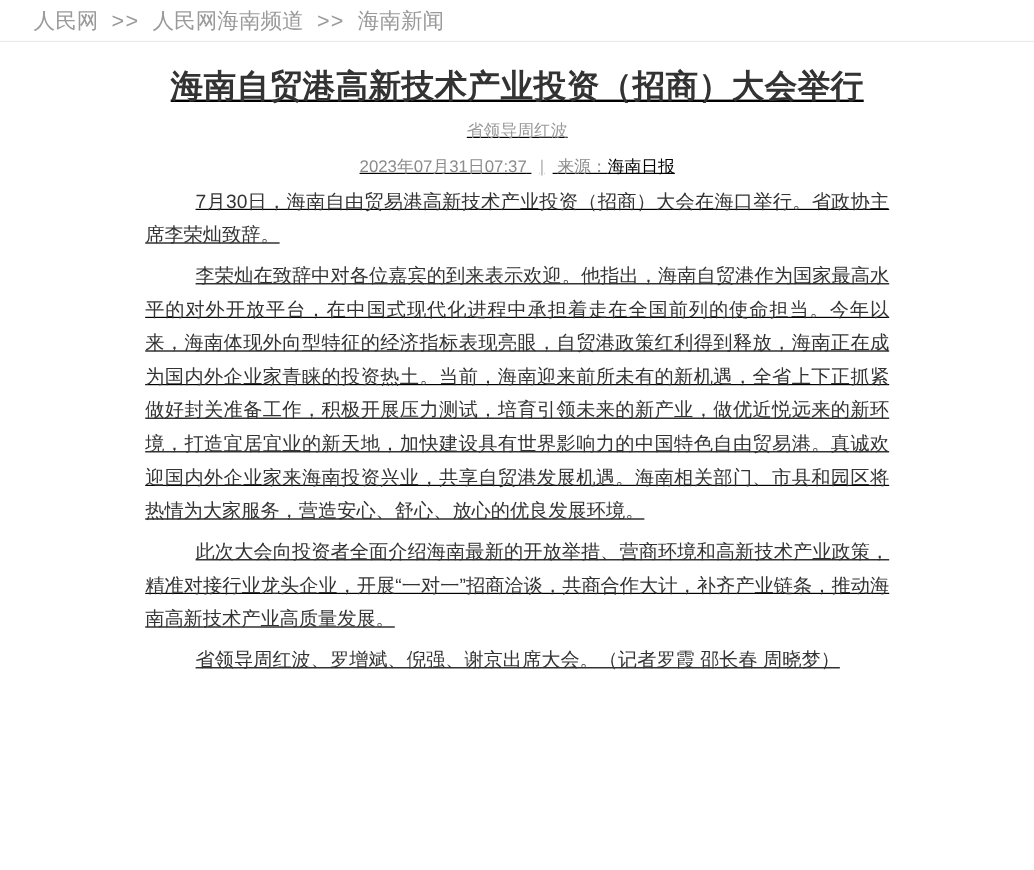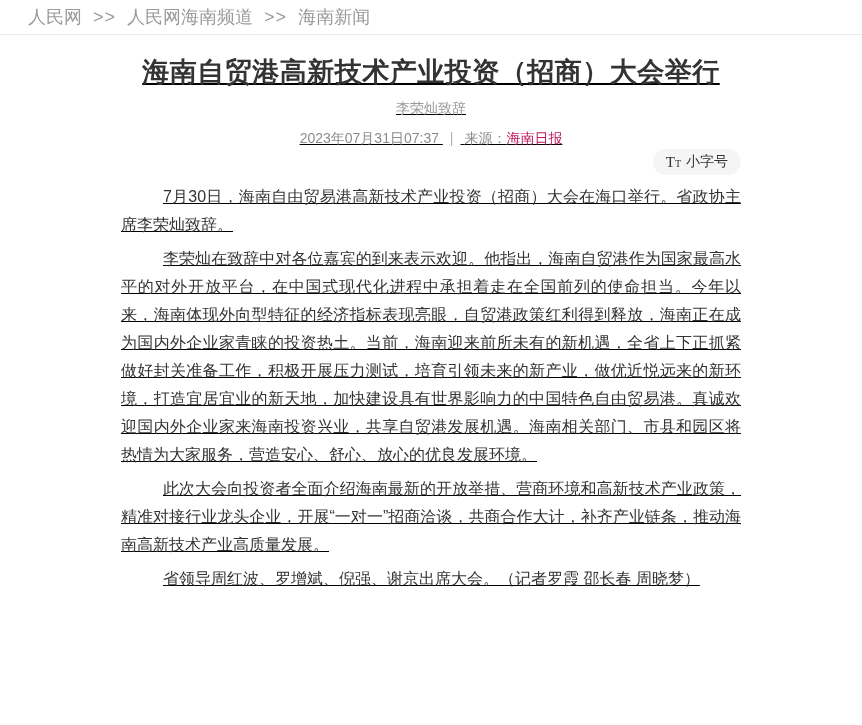--- a/index.html
+++ b/index.html
@@ -46,21 +46,21 @@
     text-align: center;
   }
   .meta {
     margin-top: 12px;
     font-size: 14px;
     line-height: 18px;
     color: #8b8b8b;
     text-align: center;
   }
   .meta .pipe { margin: 0 7px; color: #b0b0b0; }
-  .meta a { color: #be185d; text-decoration: none; cursor: pointer; }
+  .meta a { color: #000000; text-decoration: none; cursor: pointer; }
   .toolbar {
     margin-top: 2px;
     text-align: right;
   }
   .font-size-btn {
     display: inline-flex;
     align-items: center;
     gap: 5px;
     border: none;
     outline: none;
@@ -97,34 +97,28 @@
 <div class="breadcrumb">
   <a>人民网</a>
   <span class="sep">&gt;&gt;</span>
   <a>人民网海南频道</a>
   <span class="sep">&gt;&gt;</span>
   <a>海南新闻</a>
 </div>
 
 <div class="article-col">
   <h1 class="title">海南自贸港高新技术产业投资（招商）大会举行</h1>
-  <div class="subtitle">李荣灿致辞</div>
+  <div class="subtitle">省领导周红波</div>
 
   <div class="meta">
     <span>2023年07月31日07:37</span>
     <span class="pipe">|</span>
     <span>来源：</span><a>海南日报</a>
   </div>
 
-  <div class="toolbar">
-    <button class="font-size-btn">
-      <span class="tt"><span class="t-big">T</span><span class="t-small">T</span></span>
-      <span>小字号</span>
-    </button>
-  </div>
 
   <div class="article-body">
     <p class="para">7月30日，海南自由贸易港高新技术产业投资（招商）大会在海口举行。省政协主席李荣灿致辞。</p>
     <p class="para">李荣灿在致辞中对各位嘉宾的到来表示欢迎。他指出，海南自贸港作为国家最高水平的对外开放平台，在中国式现代化进程中承担着走在全国前列的使命担当。今年以来，海南体现外向型特征的经济指标表现亮眼，自贸港政策红利得到释放，海南正在成为国内外企业家青睐的投资热土。当前，海南迎来前所未有的新机遇，全省上下正抓紧做好封关准备工作，积极开展压力测试，培育引领未来的新产业，做优近悦远来的新环境，打造宜居宜业的新天地，加快建设具有世界影响力的中国特色自由贸易港。真诚欢迎国内外企业家来海南投资兴业，共享自贸港发展机遇。海南相关部门、市县和园区将热情为大家服务，营造安心、舒心、放心的优良发展环境。</p>
     <p class="para">此次大会向投资者全面介绍海南最新的开放举措、营商环境和高新技术产业政策，精准对接行业龙头企业，开展“一对一”招商洽谈，共商合作大计，补齐产业链条，推动海南高新技术产业高质量发展。</p>
     <p class="para">省领导周红波、罗增斌、倪强、谢京出席大会。（记者罗霞 邵长春 周晓梦）</p>
 
   </div>
 </div>
 

